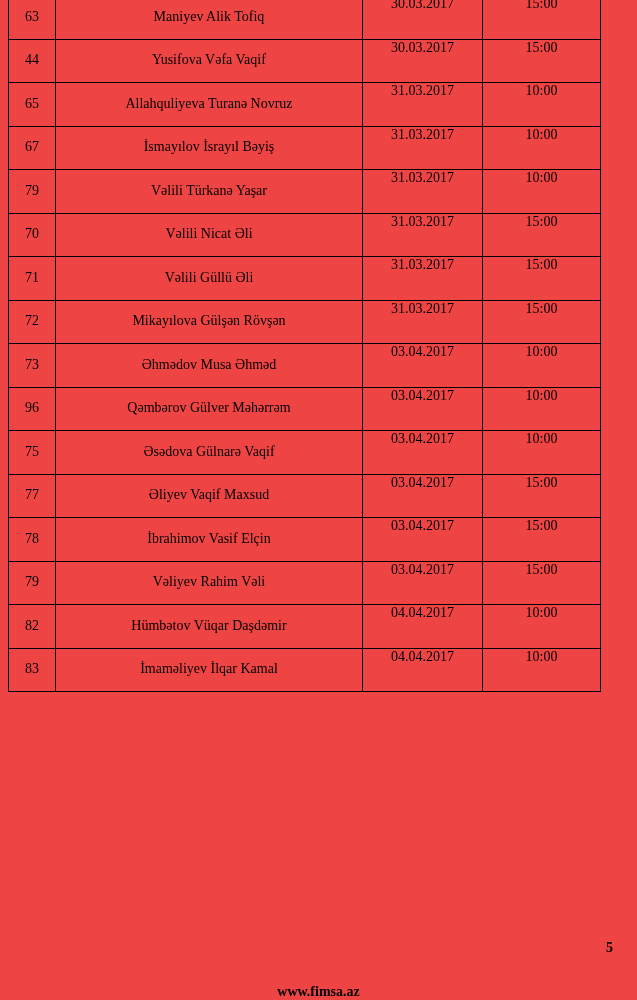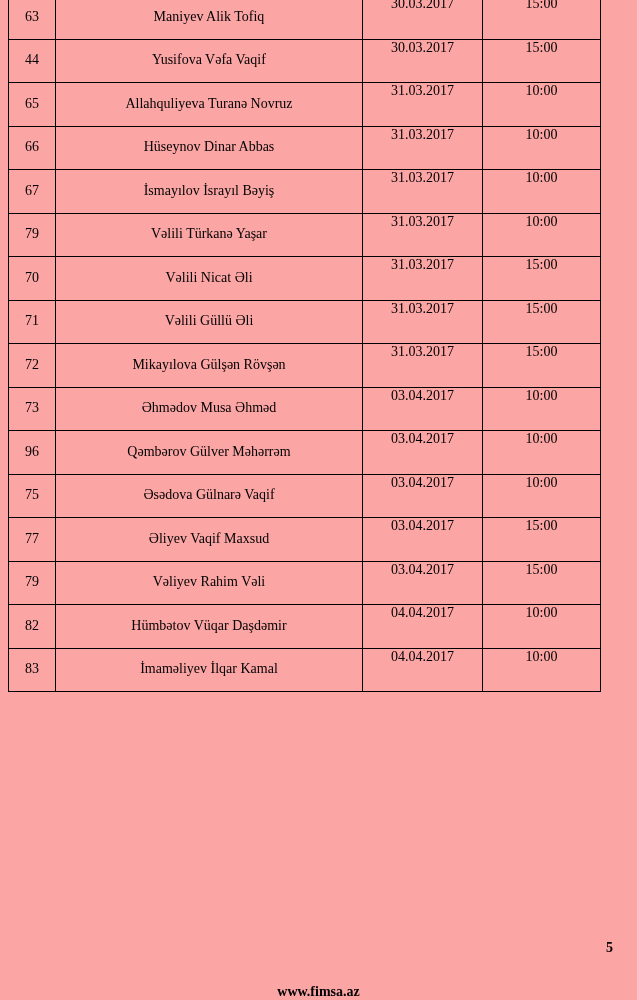--- a/index.html
+++ b/index.html
@@ -12,21 +12,21 @@
     height: 1000px;
     font-family: "Liberation Serif", serif;
     color: #000000;
     position: relative;
     overflow: hidden;
   }
   .page {
     position: relative;
     width: 637px;
     height: 1000px;
-    background: #fca5a5;
+    background: #ef4444;
   }
   table.schedule {
     border-collapse: collapse;
     position: absolute;
     left: 8px;
     top: -5px;
     table-layout: fixed;
   }
   table.schedule td {
     border: 1px solid #000000;
@@ -93,26 +93,20 @@
           <td class="cell-date">30.03.2017</td>
           <td class="cell-time">15:00</td>
         </tr>
         <tr>
           <td class="cell-no">65</td>
           <td class="cell-name">Allahquliyeva Turanə Novruz</td>
           <td class="cell-date">31.03.2017</td>
           <td class="cell-time">10:00</td>
         </tr>
         <tr>
-          <td class="cell-no">66</td>
-          <td class="cell-name">Hüseynov Dinar Abbas</td>
-          <td class="cell-date">31.03.2017</td>
-          <td class="cell-time">10:00</td>
-        </tr>
-        <tr>
           <td class="cell-no">67</td>
           <td class="cell-name">İsmayılov İsrayıl Bəyiş</td>
           <td class="cell-date">31.03.2017</td>
           <td class="cell-time">10:00</td>
         </tr>
         <tr>
           <td class="cell-no">79</td>
           <td class="cell-name">Vəlili Türkanə Yaşar</td>
           <td class="cell-date">31.03.2017</td>
           <td class="cell-time">10:00</td>
@@ -153,20 +147,26 @@
           <td class="cell-date">03.04.2017</td>
           <td class="cell-time">10:00</td>
         </tr>
         <tr>
           <td class="cell-no">77</td>
           <td class="cell-name">Əliyev Vaqif Maxsud</td>
           <td class="cell-date">03.04.2017</td>
           <td class="cell-time">15:00</td>
         </tr>
         <tr>
+          <td class="cell-no">78</td>
+          <td class="cell-name">İbrahimov Vasif Elçin</td>
+          <td class="cell-date">03.04.2017</td>
+          <td class="cell-time">15:00</td>
+        </tr>
+        <tr>
           <td class="cell-no">79</td>
           <td class="cell-name">Vəliyev Rahim Vəli</td>
           <td class="cell-date">03.04.2017</td>
           <td class="cell-time">15:00</td>
         </tr>
         <tr>
           <td class="cell-no">82</td>
           <td class="cell-name">Hümbətov Vüqar Daşdəmir</td>
           <td class="cell-date">04.04.2017</td>
           <td class="cell-time">10:00</td>

